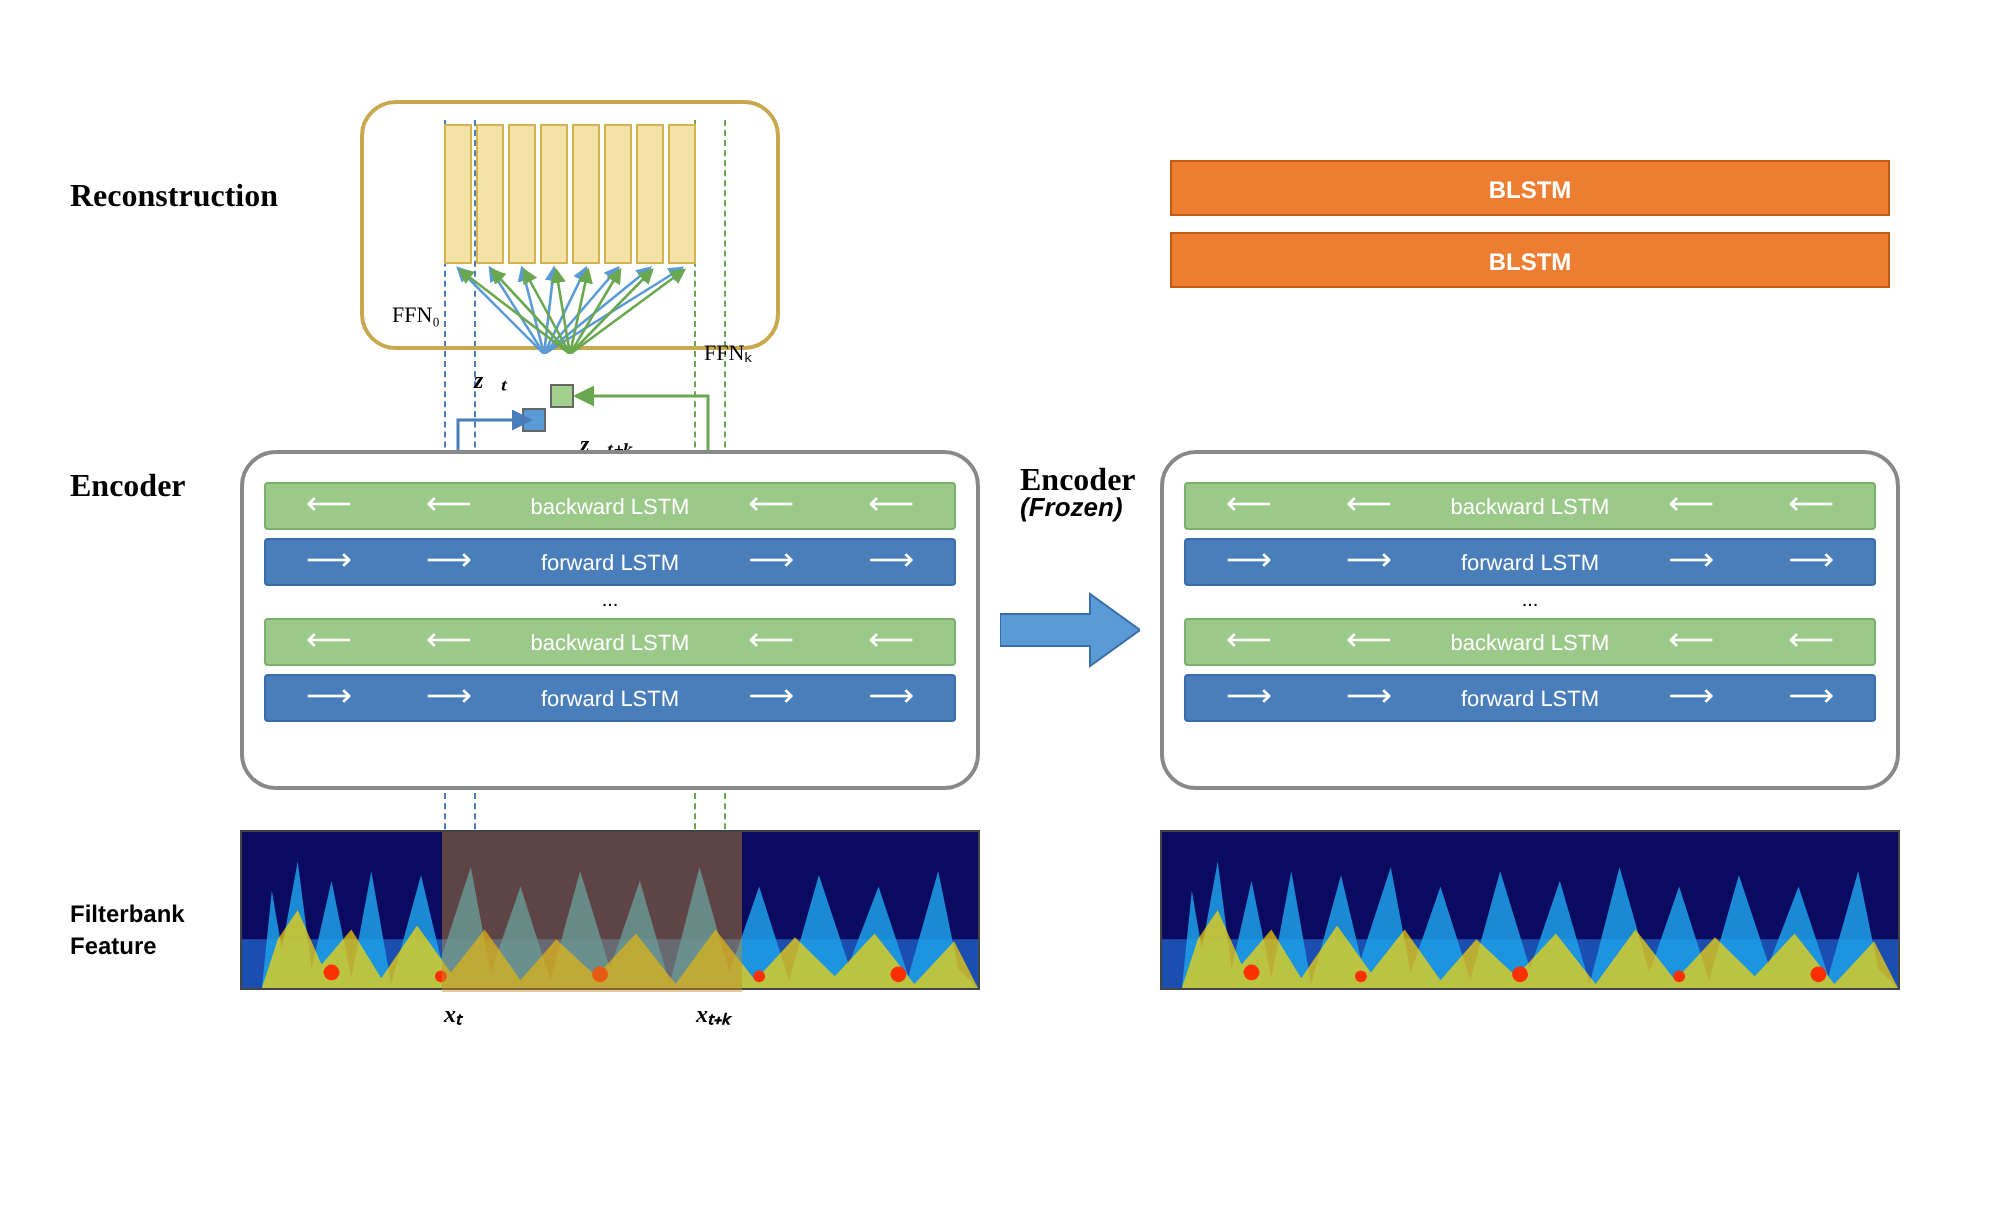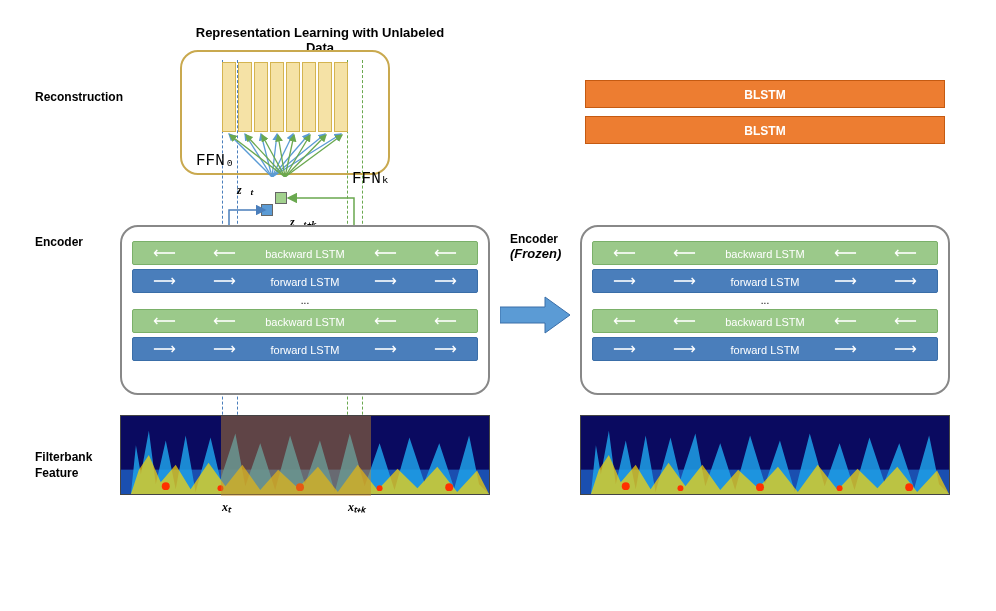--- a/index.html
+++ b/index.html
@@ -3,32 +3,32 @@
 <meta charset="utf-8">
 <style>
   * { box-sizing: border-box; margin: 0; padding: 0; }
   body { font-family: Arial, sans-serif; background: #fff; width: 996px; height: 611px; position: relative; }
   .container { position: relative; width: 100%; height: 100%; padding: 20px; }
   
   .title { font-weight: bold; font-size: 13px; text-align: center; position: absolute; }
   .title-left { left: 190px; top: 25px; width: 260px; }
   .title-right { left: 620px; top: 25px; width: 260px; }
   
-  .label { font-weight: bold; font-size: 12px; position: absolute; }
+  .label { font-weight: bold; font-size: 16px; position: absolute; font-family: Liberation Serif, serif; }
   .label-recon { left: 35px; top: 90px; }
   .label-encoder { left: 35px; top: 235px; }
   .label-encoder2 { left: 510px; top: 232px; }
   .label-frozen { left: 510px; top: 246px; font-style: italic; font-weight: bold; font-size: 13px; }
   .label-fbank { left: 35px; top: 450px; font-weight: bold; font-size: 12px; line-height: 1.3; }
   
   
   .recon-box { position: absolute; left: 180px; top: 50px; width: 210px; height: 125px; border: 2px solid #c9a94f; border-radius: 18px; }
   .recon-bars { position: absolute; left: 40px; top: 10px; display: flex; gap: 2px; }
   .recon-bar { width: 14px; height: 70px; background: #f5e2a6; border: 1px solid #d4b450; }
-  .ffn-label { position: absolute; font-size: 16px; font-family: Liberation Mono, monospace; }
+  .ffn-label { position: absolute; font-size: 11px; font-family: Liberation Serif, serif; }
   .ffn0 { left: 14px; top: 100px; }
   .ffnk { left: 170px; top: 100px; margin-top: 16px; }
   
   
   .z-label { position: absolute; font-family: 'Times New Roman', serif; font-size: 12px; font-style: italic; font-weight: bold; }
   .zt { left: 237px; top: 181px; }
   .ztk { left: 290px; top: 177px; margin-top: 36px; }
   
   
   .sq { position: absolute; width: 12px; height: 12px; border: 1px solid #666; }
@@ -72,21 +72,20 @@
   .dl-green2 { left: 362px; height: 435px; border-color: #6aa84f; top: 60px; }
   
   .caption { position: absolute; left: 0; right: 0; bottom: 18px; text-align: center; font-family: 'Times New Roman', serif; font-size: 16px; }
   .caption b { font-weight: bold; }
 </style>
 </head>
 <body>
 
 <div class="container">
 
-  <div class="title title-left">Representation Learning with Unlabeled Data</div>
 
   <div class="label label-recon">Reconstruction</div>
   <div class="label label-encoder">Encoder</div>
   <div class="label label-encoder2">Encoder</div>
   <div class="label-frozen" style="position:absolute;">(Frozen)</div>
   <div class="label-fbank" style="position:absolute; white-space:pre-line;">Filterbank
 Feature</div>
 
   <div class="dash-line dl-blue1"></div>
   <div class="dash-line dl-blue2"></div>

